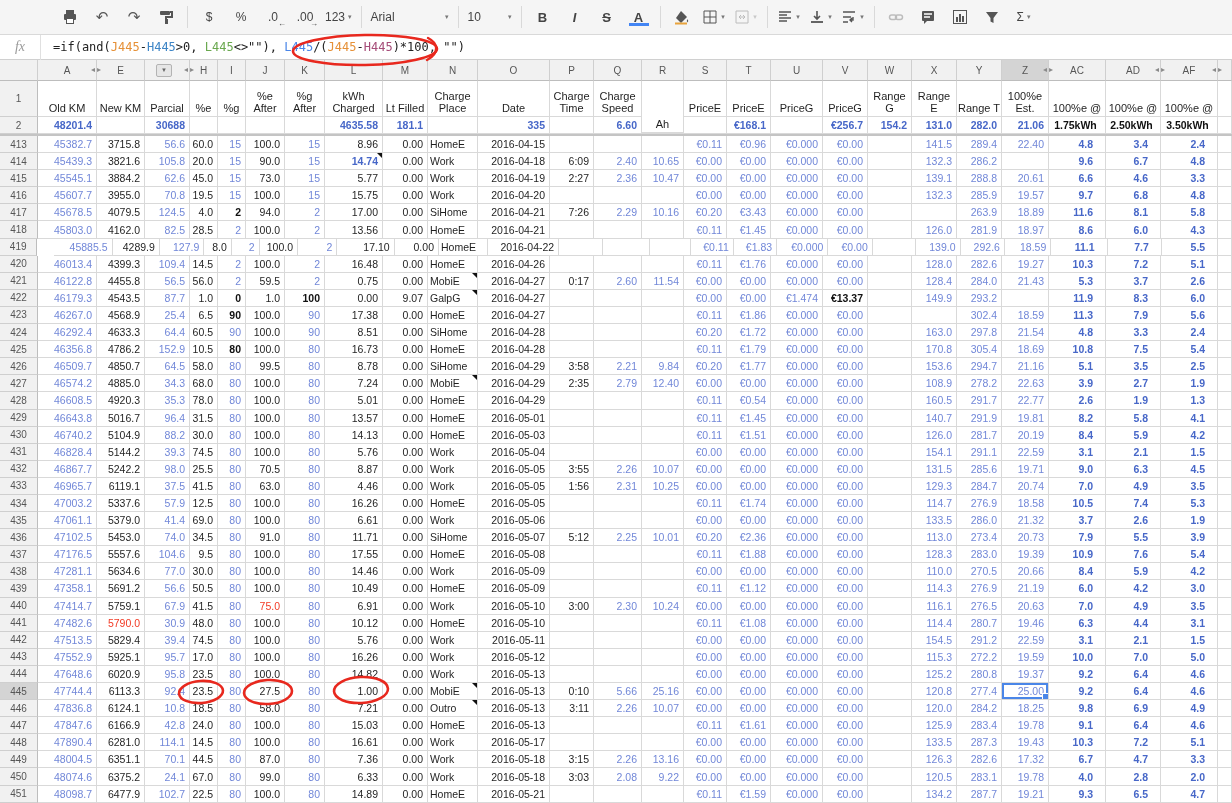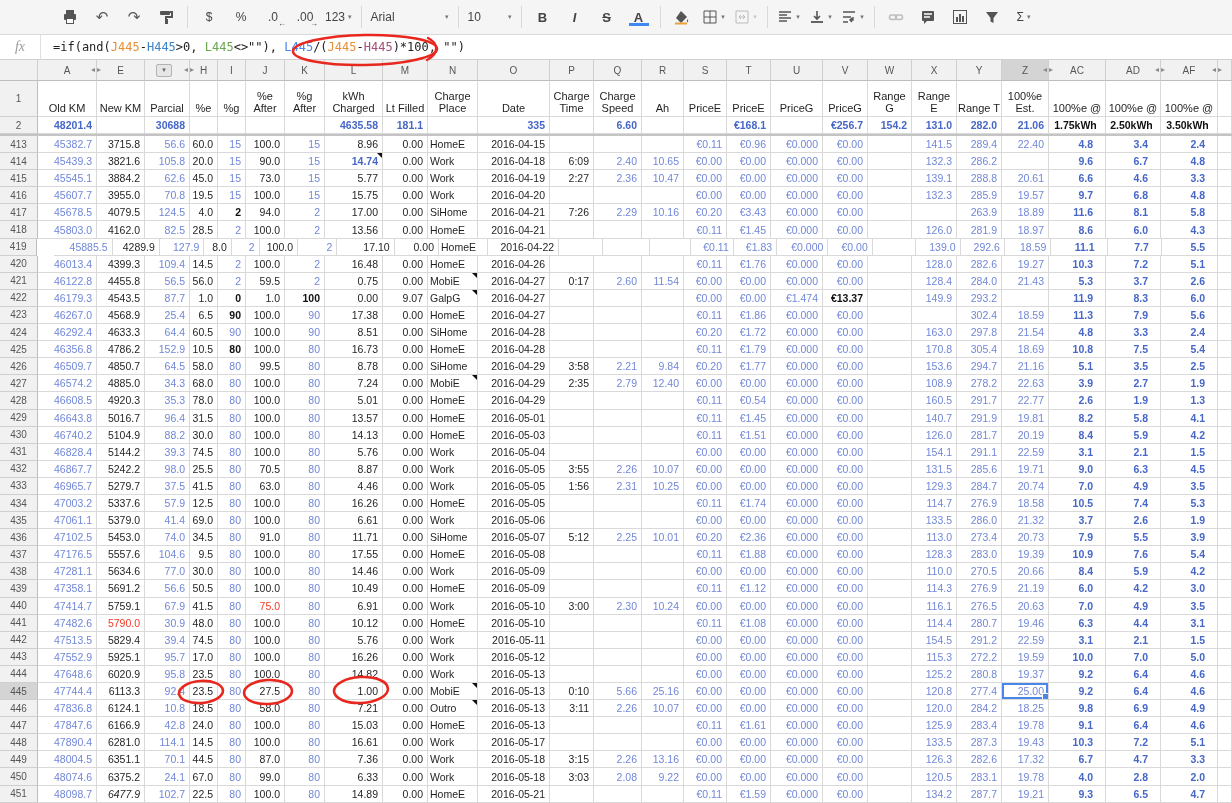--- a/index.html
+++ b/index.html
@@ -316,21 +316,21 @@
         <div class="cell" style="width: 28px; height: 36px;">%e</div>
         <div class="cell" style="width: 28px; height: 36px;">%g</div>
         <div class="cell" style="width: 39px; height: 36px;">%e After</div>
         <div class="cell" style="width: 40px; height: 36px;">%g After</div>
         <div class="cell" style="width: 58px; height: 36px;">kWh Charged</div>
         <div class="cell" style="width: 45px; height: 36px;">Lt Filled</div>
         <div class="cell" style="width: 50px; height: 36px;">Charge Place</div>
         <div class="cell" style="width: 72px; height: 36px;">Date</div>
         <div class="cell" style="width: 44px; height: 36px;">Charge Time</div>
         <div class="cell" style="width: 48px; height: 36px;">Charge Speed</div>
-        <div class="cell" style="width: 42px; height: 36px;">Ah</div>
+        <div class="cell" style="width: 42px; height: 52px;">Ah</div>
         <div class="cell" style="width: 43px; height: 36px;">PriceE</div>
         <div class="cell" style="width: 44px; height: 36px;">PriceE</div>
         <div class="cell" style="width: 52px; height: 36px;">PriceG</div>
         <div class="cell" style="width: 45px; height: 36px;">PriceG</div>
         <div class="cell" style="width: 44px; height: 36px;">Range G</div>
         <div class="cell" style="width: 45px; height: 36px;">Range E</div>
         <div class="cell" style="width: 45px; height: 36px;">Range T</div>
         <div class="cell" style="width: 47px; height: 36px;">100%e Est.</div>
         <div class="cell" style="width: 57px; height: 36px;">100%e @</div>
         <div class="cell" style="width: 55px; height: 36px;">100%e @</div>
@@ -943,21 +943,21 @@
         <div class="cell blu" style="width: 45px; height: 17.1px;">285.6</div>
         <div class="cell blu" style="width: 47px; height: 17.1px;">19.71</div>
         <div class="cell bb padr" style="width: 57px; height: 17.1px;">9.0</div>
         <div class="cell bb padr" style="width: 55px; height: 17.1px;">6.3</div>
         <div class="cell bb padr" style="width: 57px; height: 17.1px;">4.5</div>
         <div class="cell" style="width: 14px; height: 17.1px;"></div>
       </div>
       <div class="grow" style="height: 17.1px;">
         <div class="rhdr" style="width: 38px; height: 17.1px;">433</div>
         <div class="cell blu" style="width: 59px; height: 17.1px;">46965.7</div>
-        <div class="cell blk" style="width: 48px; height: 17.1px;">5279.7</div>
+        <div class="cell blk" style="width: 48px; height: 17.1px;">6119.1</div>
         <div class="cell blu" style="width: 45px; height: 17.1px;">37.5</div>
         <div class="cell blk" style="width: 28px; height: 17.1px;">41.5</div>
         <div class="cell blu" style="width: 28px; height: 17.1px;">80</div>
         <div class="cell blk" style="width: 39px; height: 17.1px;">63.0</div>
         <div class="cell blu" style="width: 40px; height: 17.1px;">80</div>
         <div class="cell blk" style="width: 58px; height: 17.1px; text-align: right;">4.46</div>
         <div class="cell blk" style="width: 45px; height: 17.1px;">0.00</div>
         <div class="cell blk left" style="width: 50px; height: 17.1px;">Work</div>
         <div class="cell blk" style="width: 72px; height: 17.1px;">2016-05-05</div>
         <div class="cell blk" style="width: 44px; height: 17.1px;">1:56</div>
@@ -1465,21 +1465,21 @@
         <div class="cell blu" style="width: 45px; height: 17.1px;">283.1</div>
         <div class="cell blu" style="width: 47px; height: 17.1px;">19.78</div>
         <div class="cell bb padr" style="width: 57px; height: 17.1px;">4.0</div>
         <div class="cell bb padr" style="width: 55px; height: 17.1px;">2.8</div>
         <div class="cell bb padr" style="width: 57px; height: 17.1px;">2.0</div>
         <div class="cell" style="width: 14px; height: 17.1px;"></div>
       </div>
       <div class="grow" style="height: 17.1px;">
         <div class="rhdr" style="width: 38px; height: 17.1px;">451</div>
         <div class="cell blu" style="width: 59px; height: 17.1px;">48098.7</div>
-        <div class="cell blk" style="width: 48px; height: 17.1px; font-style: italic;">6477.9</div>
+        <div class="cell blk" style="width: 48px; height: 17.1px;">6477.9</div>
         <div class="cell blu" style="width: 45px; height: 17.1px;">102.7</div>
         <div class="cell blk" style="width: 28px; height: 17.1px;">22.5</div>
         <div class="cell blu" style="width: 28px; height: 17.1px;">80</div>
         <div class="cell blk" style="width: 39px; height: 17.1px;">100.0</div>
         <div class="cell blu" style="width: 40px; height: 17.1px;">80</div>
         <div class="cell blk" style="width: 58px; height: 17.1px;">14.89</div>
         <div class="cell blk" style="width: 45px; height: 17.1px;">0.00</div>
         <div class="cell blk left" style="width: 50px; height: 17.1px;">HomeE</div>
         <div class="cell blk" style="width: 72px; height: 17.1px;">2016-05-21</div>
         <div class="cell blk" style="width: 44px; height: 17.1px;"></div>

